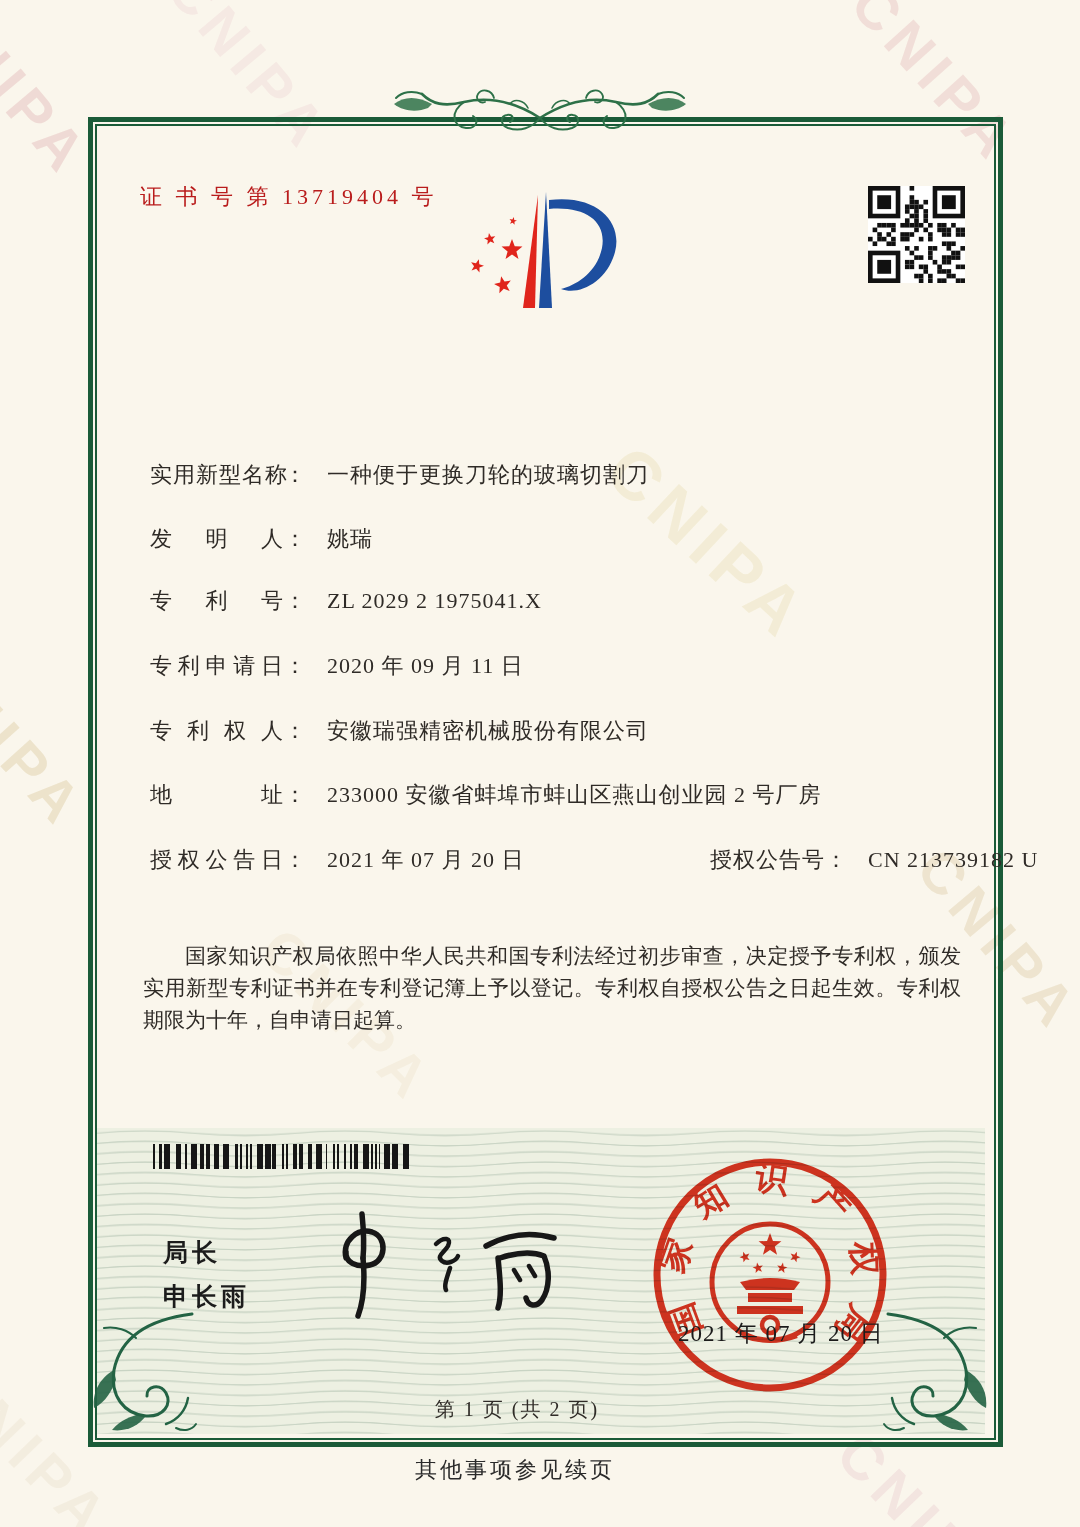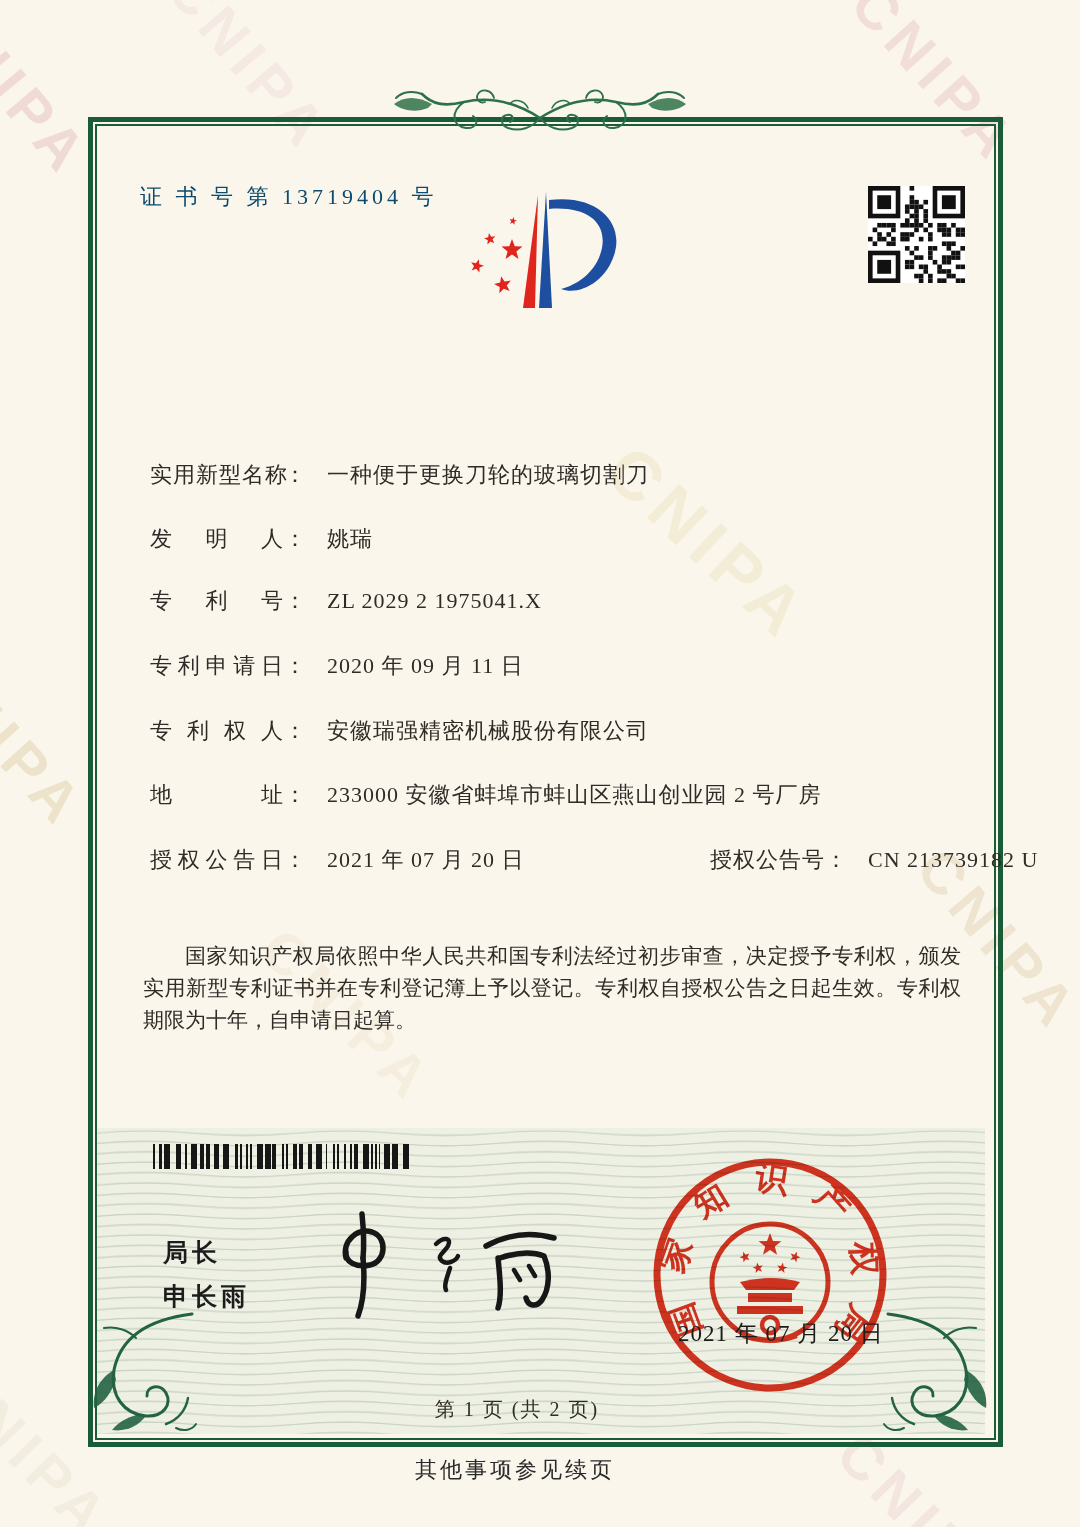--- a/index.html
+++ b/index.html
@@ -12,21 +12,21 @@
   .band{position:absolute;left:95px;top:1128px;width:890px;height:306px;z-index:1;}
   
   .frame{position:absolute;left:88px;top:117px;width:905px;height:1320px;
          border:5px solid #1a5b38;z-index:3;pointer-events:none;}
   .frame-inner{position:absolute;inset:2px;border:2px solid #1a5b38;}
   .ornament{position:absolute;left:390px;top:84px;z-index:4;}
   .flourish{position:absolute;top:1312px;z-index:4;}
   .flourish.fl-left{left:80px;}
   .flourish.fl-right{left:882px;transform:scaleX(-1);}
   
-  .cert-no{position:absolute;left:140px;top:182px;font-size:22px;letter-spacing:4px;color:#0c4a6e;z-index:4;}
+  .cert-no{position:absolute;left:140px;top:182px;font-size:22px;letter-spacing:4px;color:#b91c1c;z-index:4;}
   .logo{position:absolute;left:455px;top:176px;z-index:4;}
   .qr{position:absolute;left:868px;top:186px;z-index:4;}
   .title{position:absolute;left:0;right:0;top:318px;text-align:center;font-size:53px;font-weight:700;
          letter-spacing:9px;color:#141414;z-index:4;}
   
   .field-row{position:absolute;left:150px;font-size:22px;letter-spacing:1px;white-space:nowrap;z-index:4;}
   .flabel{display:inline-block;width:134px;text-align:justify;text-align-last:justify;}
   .fval{margin-left:20px;}
   .field-pair2{position:absolute;left:560px;top:0;}
   

